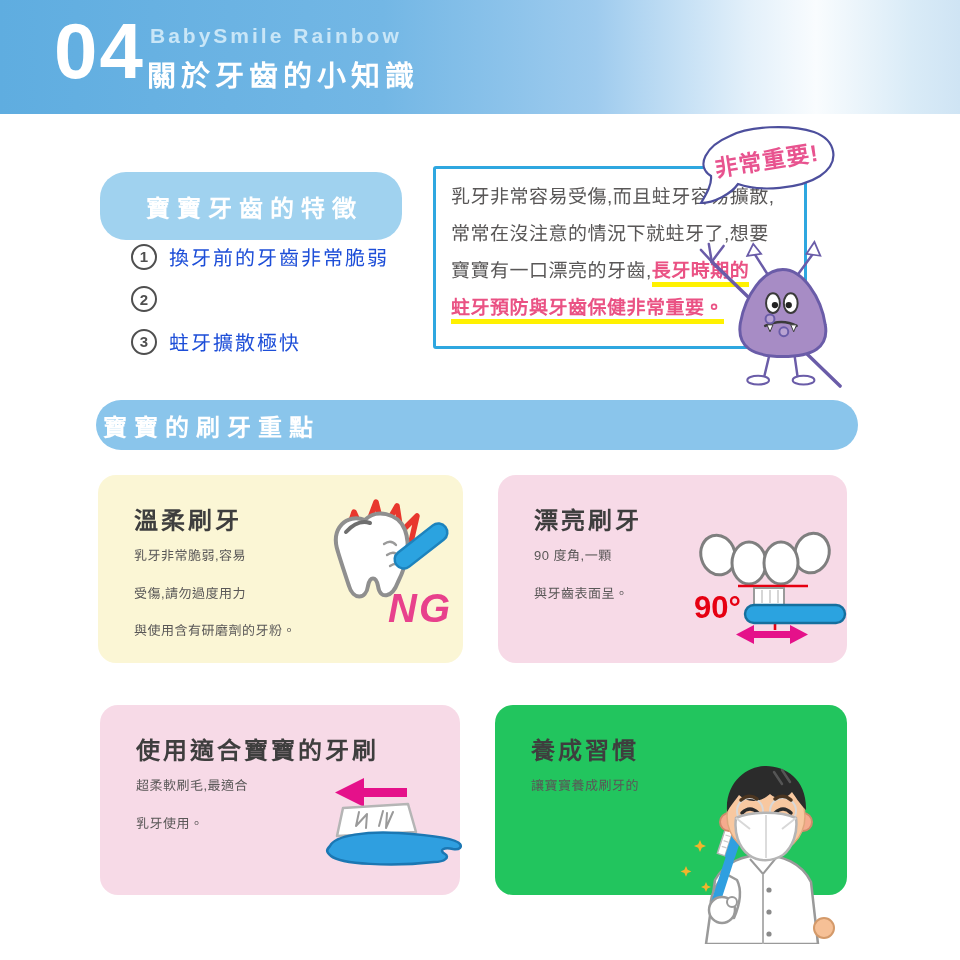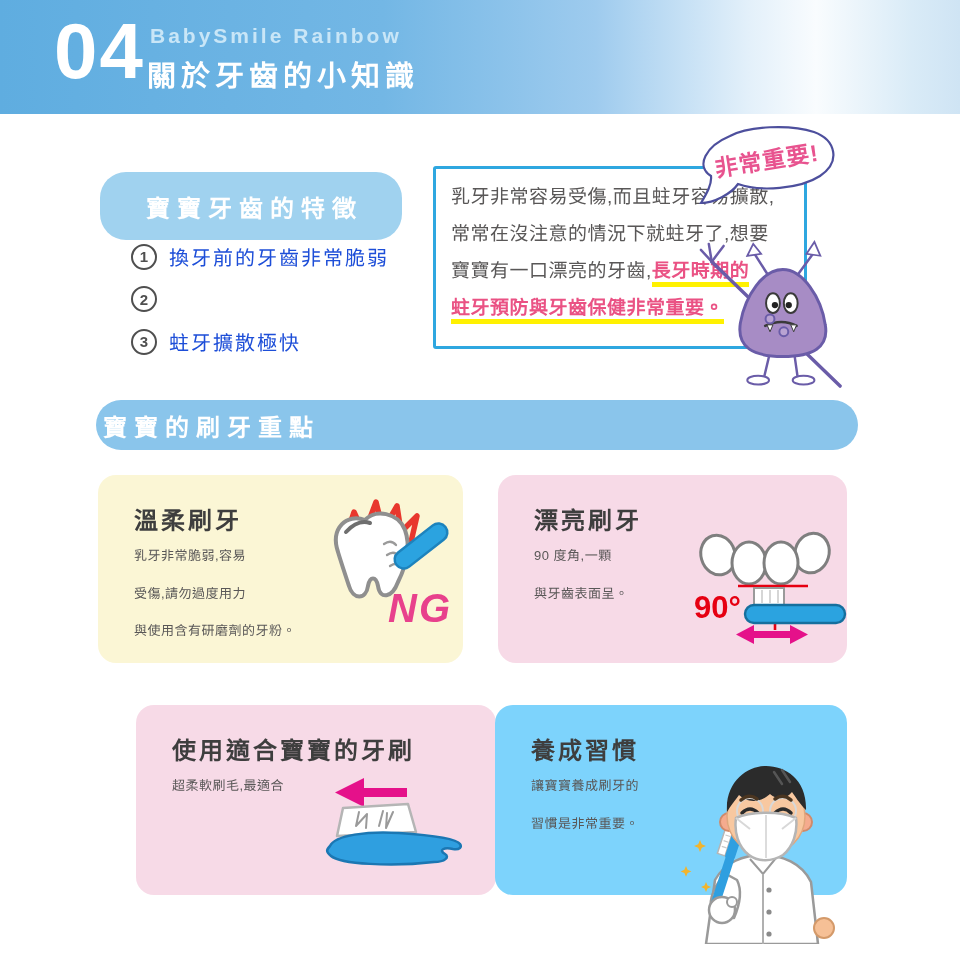--- a/index.html
+++ b/index.html
@@ -29,22 +29,22 @@
   .bubble-svg{left:686px;top:122px;z-index:5;}
   .germ-svg{left:694px;top:238px;z-index:4;}
   
   .banner{left:96px;top:400px;width:762px;height:50px;border-radius:25px;background:#8ac5eb;
         display:flex;align-items:center;
         color:#fff;font-size:24px;font-weight:bold;letter-spacing:7px;text-indent:7px;}
   
   .card{border-radius:18px;}
   .card1{left:98px;top:475px;width:365px;height:188px;background:#fbf6d5;}
   .card2{left:498px;top:475px;width:349px;height:188px;background:#f7dae7;}
-  .card3{left:100px;top:705px;width:360px;height:190px;background:#f7dae7;margin-left:36px;}
-  .card4{left:495px;top:705px;width:352px;height:190px;background:#7dd3fc;}
+  .card3{left:100px;top:705px;width:360px;height:190px;background:#f7dae7;}
+  .card4{left:495px;top:705px;width:352px;height:190px;background:#22c55e;}
   .card-title{position:absolute;left:36px;top:26px;font-size:24px;font-weight:bold;color:#3e3e3e;letter-spacing:3px;}
   .card-body{position:absolute;left:36px;top:62px;font-size:13px;color:#595757;letter-spacing:0.5px;line-height:37.5px;white-space:nowrap;}
   svg text{font-family:"Liberation Sans","DejaVu Sans",sans-serif;}
 </style>
 </head>
 <body>
 
 <div class="abs band"></div>
 <div class="abs num04">04</div>
 <div class="abs brand">BabySmile Rainbow</div>
@@ -160,39 +160,39 @@
     <rect x="62" y="103" width="44" height="7"></rect>
     <polygon points="48,106.5 66,97 66,116"></polygon>
     <polygon points="120,106.5 102,97 102,116"></polygon>
   </g>
 </svg>
 
 <div class="abs card card3">
   <div class="card-title">使用適合寶寶的牙刷</div>
   <div class="card-body">
     <div>超柔軟刷毛,最適合</div>
+    <div>乳牙使用。</div>
   </div>
 </div>
 <svg class="abs" style="left:323px;top:774px;" width="142" height="96" viewBox="0 0 142 96">
   <g fill="#e5118a">
     <rect x="34" y="14" width="50" height="9"></rect>
     <polygon points="12,18.5 41,4 41,33"></polygon>
   </g>
   <path d="M20,34 L85,30 L93,58 L14,62 Z" fill="#fff" stroke="#b5b5b5" stroke-width="2.5" stroke-linejoin="round"></path>
   <path d="M36,38 L33,52 M33,52 L44,40 M44,40 L43,54" fill="none" stroke="#9a9a9a" stroke-width="2" stroke-linecap="round"></path>
   <path d="M60,37 L56,52 M64,39 L63,54 M63,54 L70,38" fill="none" stroke="#9a9a9a" stroke-width="2" stroke-linecap="round"></path>
   <path d="M7,72 C12,61 45,57 76,59 C106,61 133,64 137,70 C139,73 137,76 130,75
            C121,73 115,76 122,80 C127,83 122,88 111,88 C68,93 17,90 8,82 C3,78 3,76 7,72 Z" fill="#2f9fe0" stroke="#1b77b3" stroke-width="2.5"></path>
 </svg>
 
 <div class="abs card card4">
   <div class="card-title">養成習慣</div>
   <div class="card-body">
     <div>讓寶寶養成刷牙的</div>
-    <div>習慣是非常重要。</div>
   </div>
 </div>
 <svg class="abs" style="left:670px;top:758px;" width="178" height="186" viewBox="0 0 178 186">
 
   <path d="M45,122 C55,104 74,97 92,97 C112,97 132,105 141,124 L148,186 L36,186 Z" fill="#fff" stroke="#9a9a9a" stroke-width="2.5" stroke-linejoin="round"></path>
   <path d="M80,101 L93,116 L106,100" fill="none" stroke="#9a9a9a" stroke-width="2"></path>
   <line x1="93" y1="116" x2="93" y2="186" stroke="#b0b0b0" stroke-width="2"></line>
   <circle cx="99" cy="132" r="2.6" fill="#8a8a8a"></circle>
   <circle cx="99" cy="154" r="2.6" fill="#8a8a8a"></circle>
   <circle cx="99" cy="176" r="2.6" fill="#8a8a8a"></circle>

